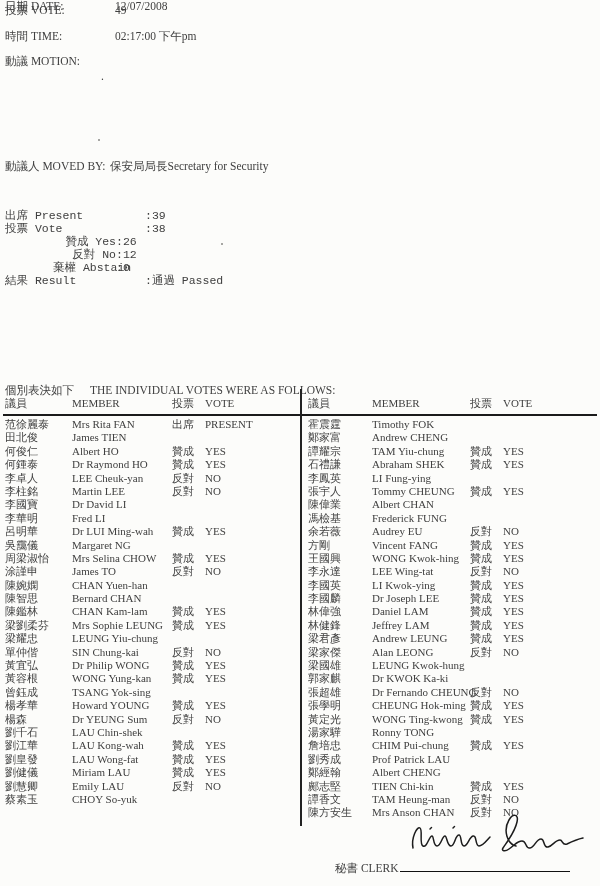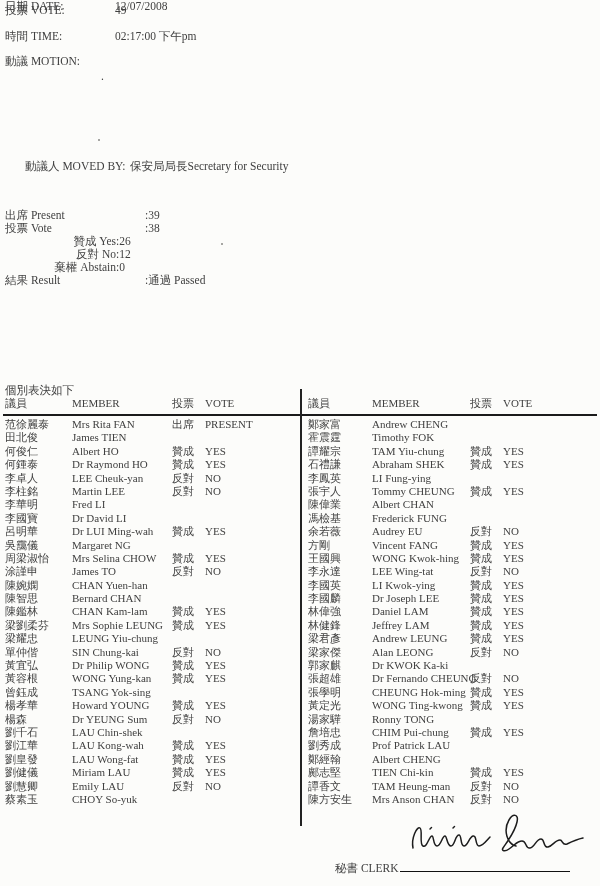--- a/index.html
+++ b/index.html
@@ -6,25 +6,25 @@
   .page {
     position:relative; width:600px; height:886px; margin:0 auto;
     background:#fcfcfa; color:#404040;
     font-family:"Liberation Serif","DejaVu Serif",serif;
     overflow:hidden;
   }
   .lbl-row { position:absolute; left:5px; display:flex; font-size:11.5px; line-height:13px; white-space:nowrap; }
   .lbl-row .lbl { flex:0 0 auto; }
   .info .lbl { width:110px; }
   .motion-row .lbl { width:97px; }
-  .moved-row .lbl { width:105px;margin-left:20px; }
+  .moved-row .lbl { width:105px; }
   .motion-val { white-space:nowrap; }
 
   .stats { position:absolute; left:5px; top:209px; font-size:11.5px; line-height:13.1px; }
-  .stat-row { display:flex; height:13.1px; white-space:nowrap; }
+  .stat-row { display:flex; height:13.1px; white-space:nowrap;font-family:Liberation Mono, monospace; }
   .stat-row .stat-label { width:140px; }
   .stat-row.indent { padding-left:48px;text-align:right; }
   .stat-row.indent .stat-label { width:63px; }
 
   .iv-heading { position:absolute; left:5px; top:384px; display:flex; font-size:11.5px; line-height:13px; white-space:nowrap; }
   .iv-heading .cn { width:85px; }
 
   .vtable { position:absolute; left:0; top:396px; width:600px; height:440px; font-size:11px; }
   .vhalf { position:absolute; top:0; }
   .vhalf.left  { left:5px;   width:292px; }
@@ -100,20 +100,21 @@
       <span class="stat-value">:0</span>
     </div>
     <div class="stat-row">
       <span class="stat-label">結果 Result</span>
       <span class="stat-value">:通過 Passed</span>
     </div>
   </div>
 
   <div class="iv-heading">
     <span class="cn">個別表決如下</span>
+    <span class="en">THE INDIVIDUAL VOTES WERE AS FOLLOWS:</span>
   </div>
 
   <div class="vtable">
     <div class="vhalf left">
       <div class="vheader">
         <span class="c0">議員</span>
         <span class="c1">MEMBER</span>
         <span class="c2">投票</span>
         <span class="c3">VOTE</span>
       </div>
@@ -148,28 +149,28 @@
             <span class="c2">反對</span>
             <span class="c3">NO</span>
           </div>
           <div class="vrow">
             <span class="c0">李柱銘</span>
             <span class="c1">Martin LEE</span>
             <span class="c2">反對</span>
             <span class="c3">NO</span>
           </div>
           <div class="vrow">
+            <span class="c0">李國寶</span>
+            <span class="c1">Dr David LI</span>
+            <span class="c2"></span>
+            <span class="c3"></span>
+          </div>
+          <div class="vrow">
             <span class="c0">李華明</span>
             <span class="c1">Fred LI</span>
-            <span class="c2"></span>
-            <span class="c3"></span>
-          </div>
-          <div class="vrow">
-            <span class="c0">李國寶</span>
-            <span class="c1">Dr David LI</span>
             <span class="c2"></span>
             <span class="c3"></span>
           </div>
           <div class="vrow">
             <span class="c0">呂明華</span>
             <span class="c1">Dr LUI Ming-wah</span>
             <span class="c2">贊成</span>
             <span class="c3">YES</span>
           </div>
           <div class="vrow">
@@ -298,32 +299,32 @@
     <div class="center-divider"></div>
     <div class="vhalf right">
       <div class="vheader">
         <span class="c0">議員</span>
         <span class="c1">MEMBER</span>
         <span class="c2">投票</span>
         <span class="c3">VOTE</span>
       </div>
       <div class="vrows" id="right-rows">
           <div class="vrow">
+            <span class="c0">霍震霆</span>
+            <span class="c1">Timothy FOK</span>
+            <span class="c2"></span>
+            <span class="c3"></span>
+          </div>
+          <div class="vrow">
             <span class="c0">鄭家富</span>
             <span class="c1">Andrew CHENG</span>
             <span class="c2"></span>
             <span class="c3"></span>
           </div>
           <div class="vrow">
-            <span class="c0">霍震霆</span>
-            <span class="c1">Timothy FOK</span>
-            <span class="c2"></span>
-            <span class="c3"></span>
-          </div>
-          <div class="vrow">
             <span class="c0">譚耀宗</span>
             <span class="c1">TAM Yiu-chung</span>
             <span class="c2">贊成</span>
             <span class="c3">YES</span>
           </div>
           <div class="vrow">
             <span class="c0">石禮謙</span>
             <span class="c1">Abraham SHEK</span>
             <span class="c2">贊成</span>
             <span class="c3">YES</span>
@@ -404,20 +405,26 @@
             <span class="c0">梁君彥</span>
             <span class="c1">Andrew LEUNG</span>
             <span class="c2">贊成</span>
             <span class="c3">YES</span>
           </div>
           <div class="vrow">
             <span class="c0">梁家傑</span>
             <span class="c1">Alan LEONG</span>
             <span class="c2">反對</span>
             <span class="c3">NO</span>
+          </div>
+          <div class="vrow">
+            <span class="c0">梁國雄</span>
+            <span class="c1">LEUNG Kwok-hung</span>
+            <span class="c2"></span>
+            <span class="c3"></span>
           </div>
           <div class="vrow">
             <span class="c0">郭家麒</span>
             <span class="c1">Dr KWOK Ka-ki</span>
             <span class="c2"></span>
             <span class="c3"></span>
           </div>
           <div class="vrow">
             <span class="c0">張超雄</span>
             <span class="c1">Dr Fernando CHEUNG</span>

